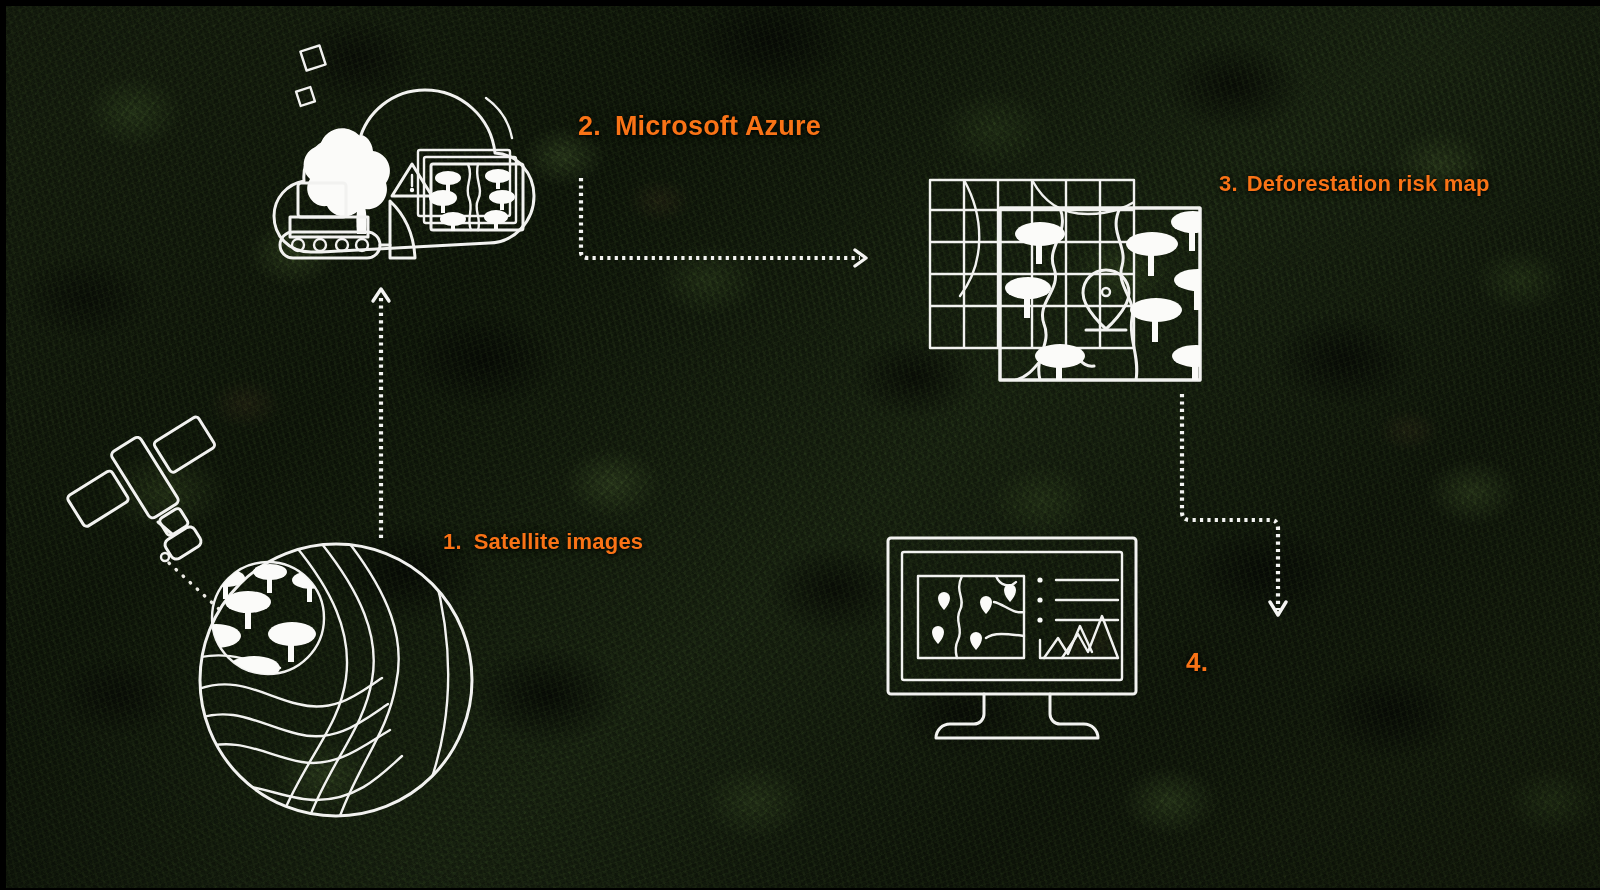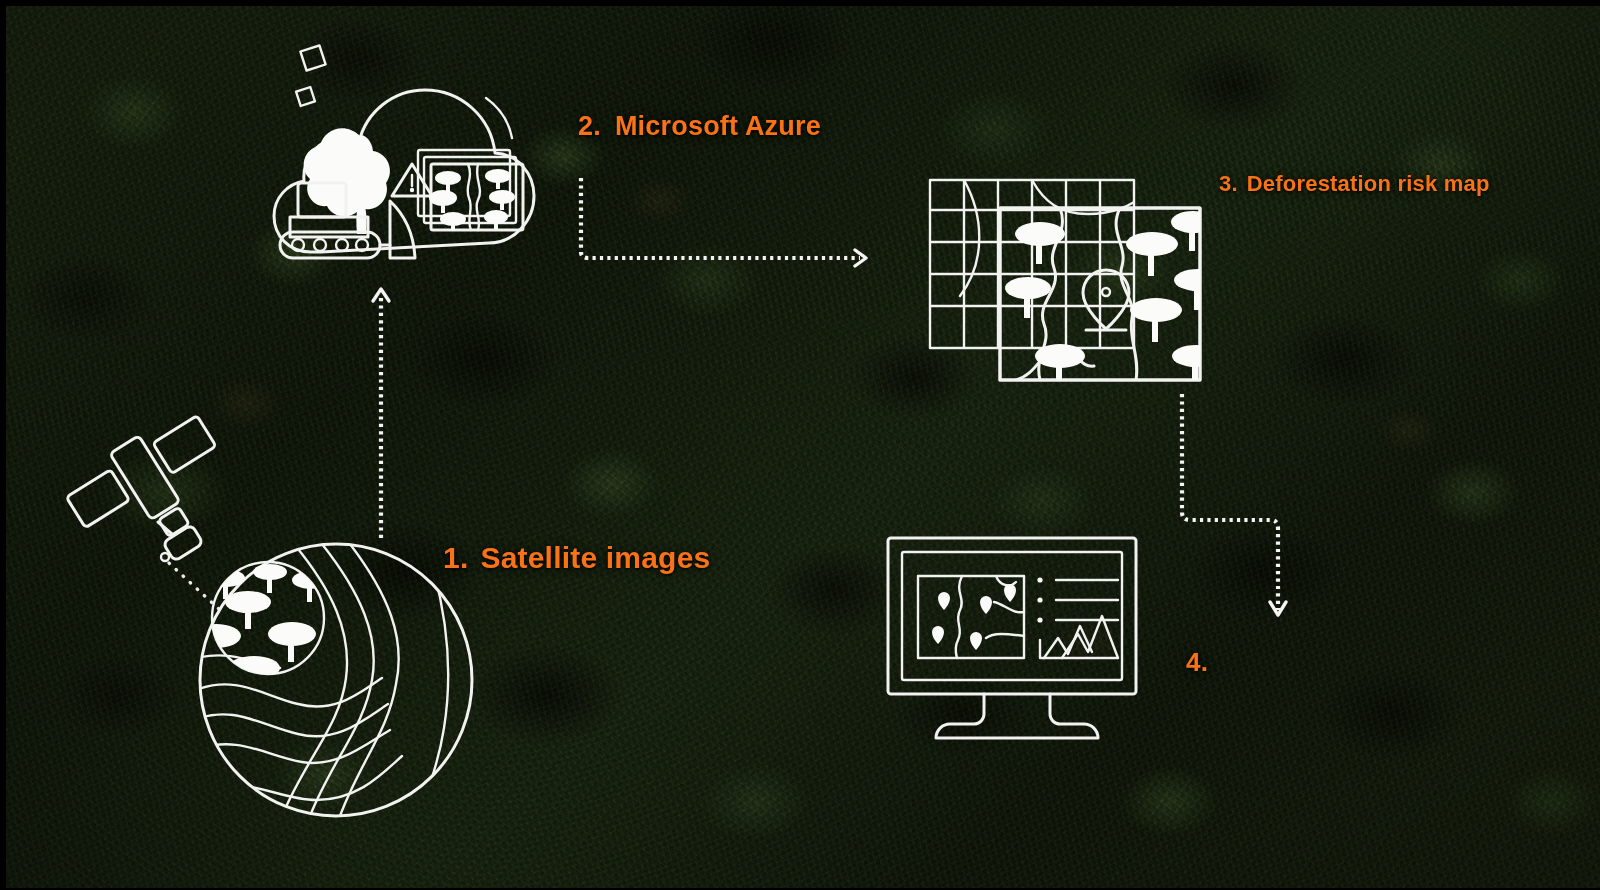--- a/index.html
+++ b/index.html
@@ -103,21 +103,21 @@
     font-weight: 600;
     letter-spacing: 0.2px;
     text-shadow: 0 1px 3px rgba(0,0,0,0.85), 0 0 10px rgba(0,0,0,0.6);
     white-space: nowrap;
     user-select: none;
   }
   .label .num { margin-right: 9px; }
   .label-azure { left: 578px; top: 111px; font-size: 27px; }
   .label-azure .num { margin-right: 14px; }
   .label-riskmap { left: 1219px; top: 148px; font-size: 22px; margin-top: 23px; }
-  .label-satellite { left: 443px; top: 529px; font-size: 30px; margin-top: 12px; }
+  .label-satellite { left: 443px; top: 529px; font-size: 22px; }
   .label-satellite .num { margin-right: 12px; }
 
   .label-info {
     left: 1186px;
     top: 646px;
     font-size: 26px;
     line-height: 33px;
     white-space: normal;
     width: 360px;
   }

